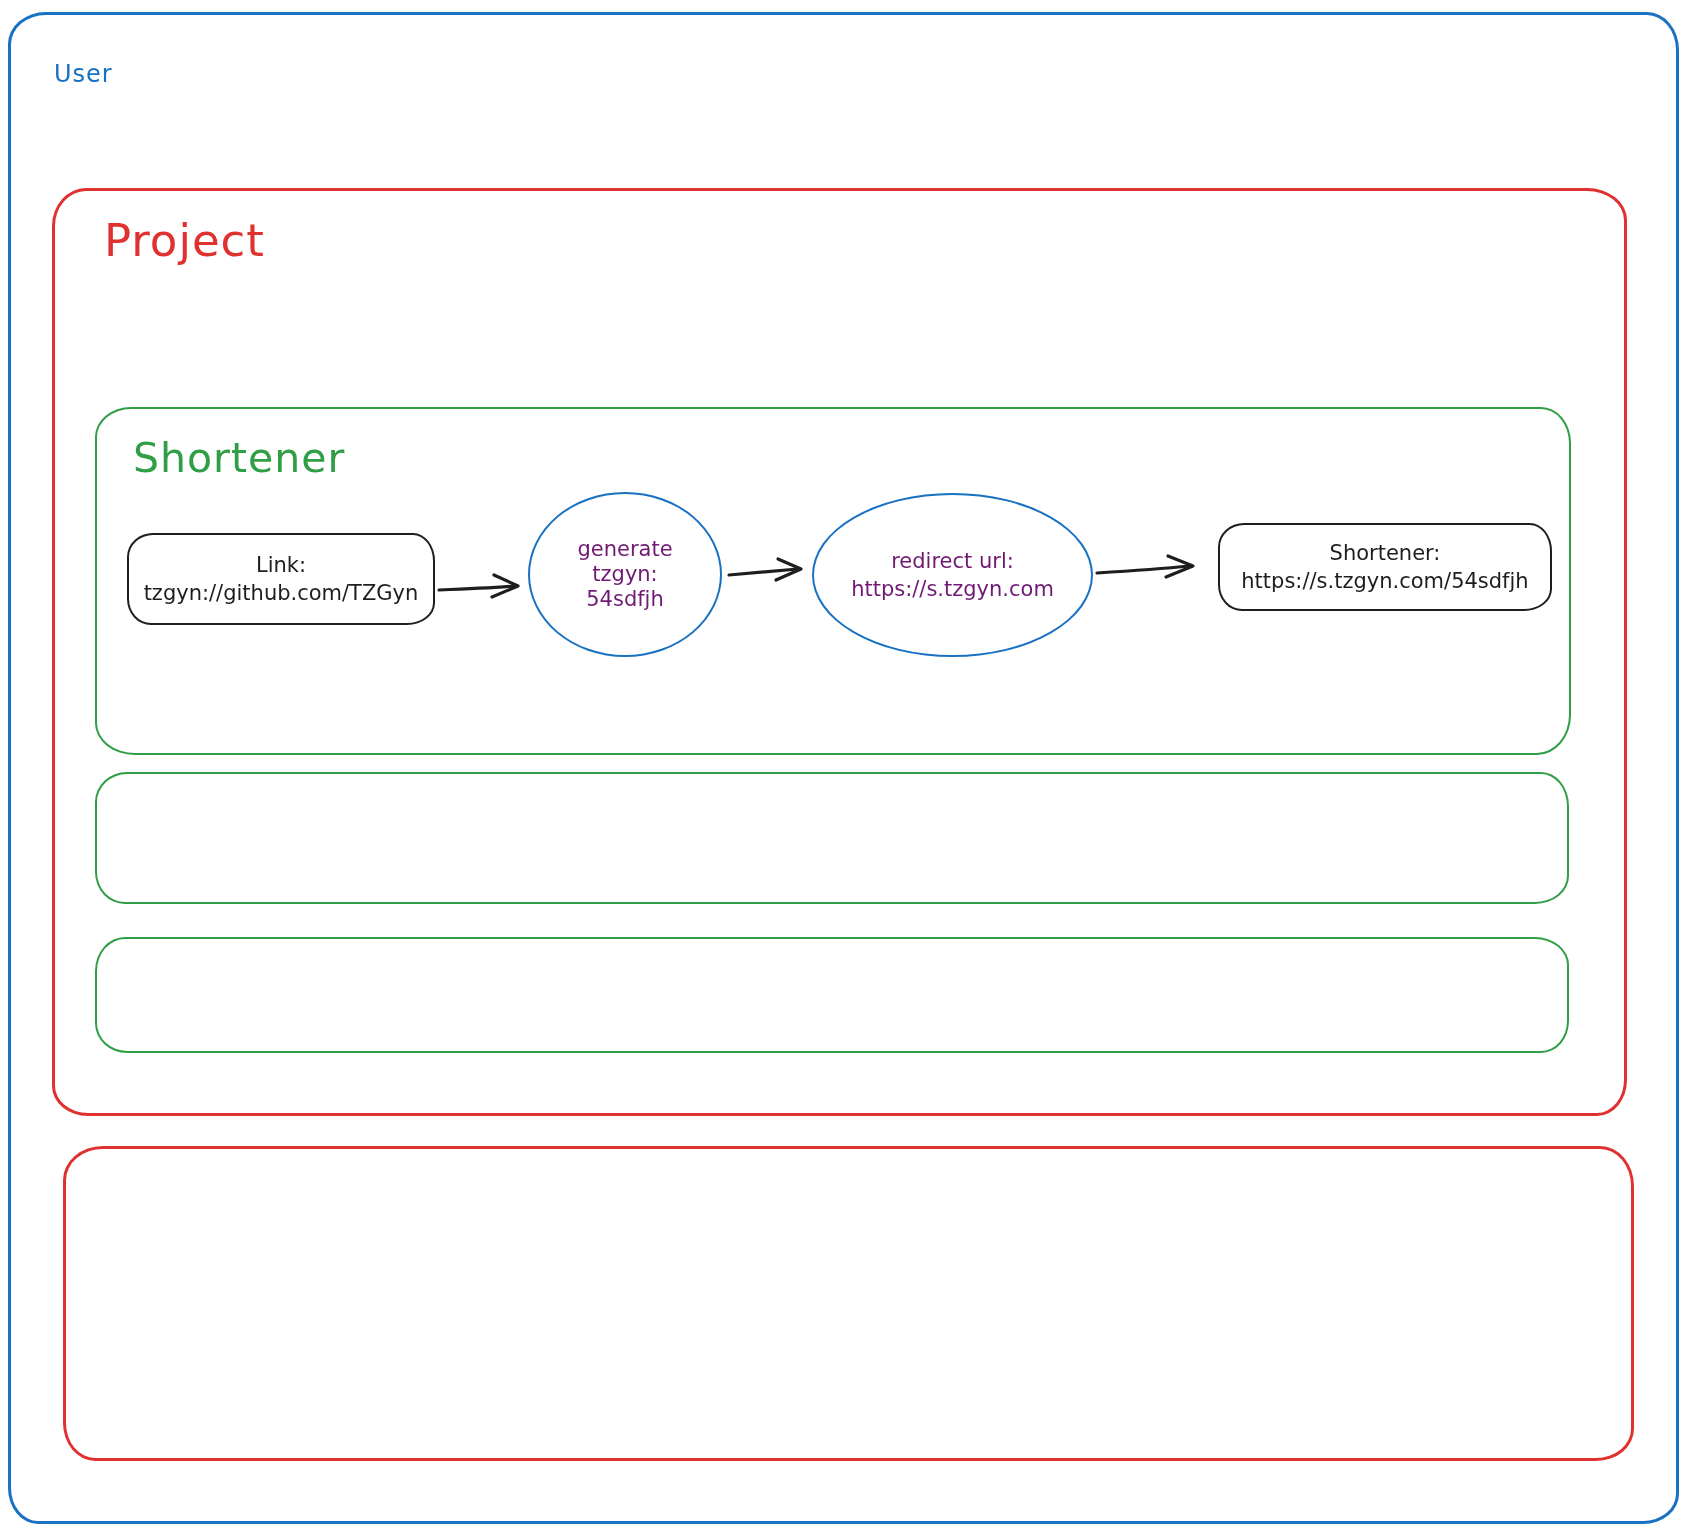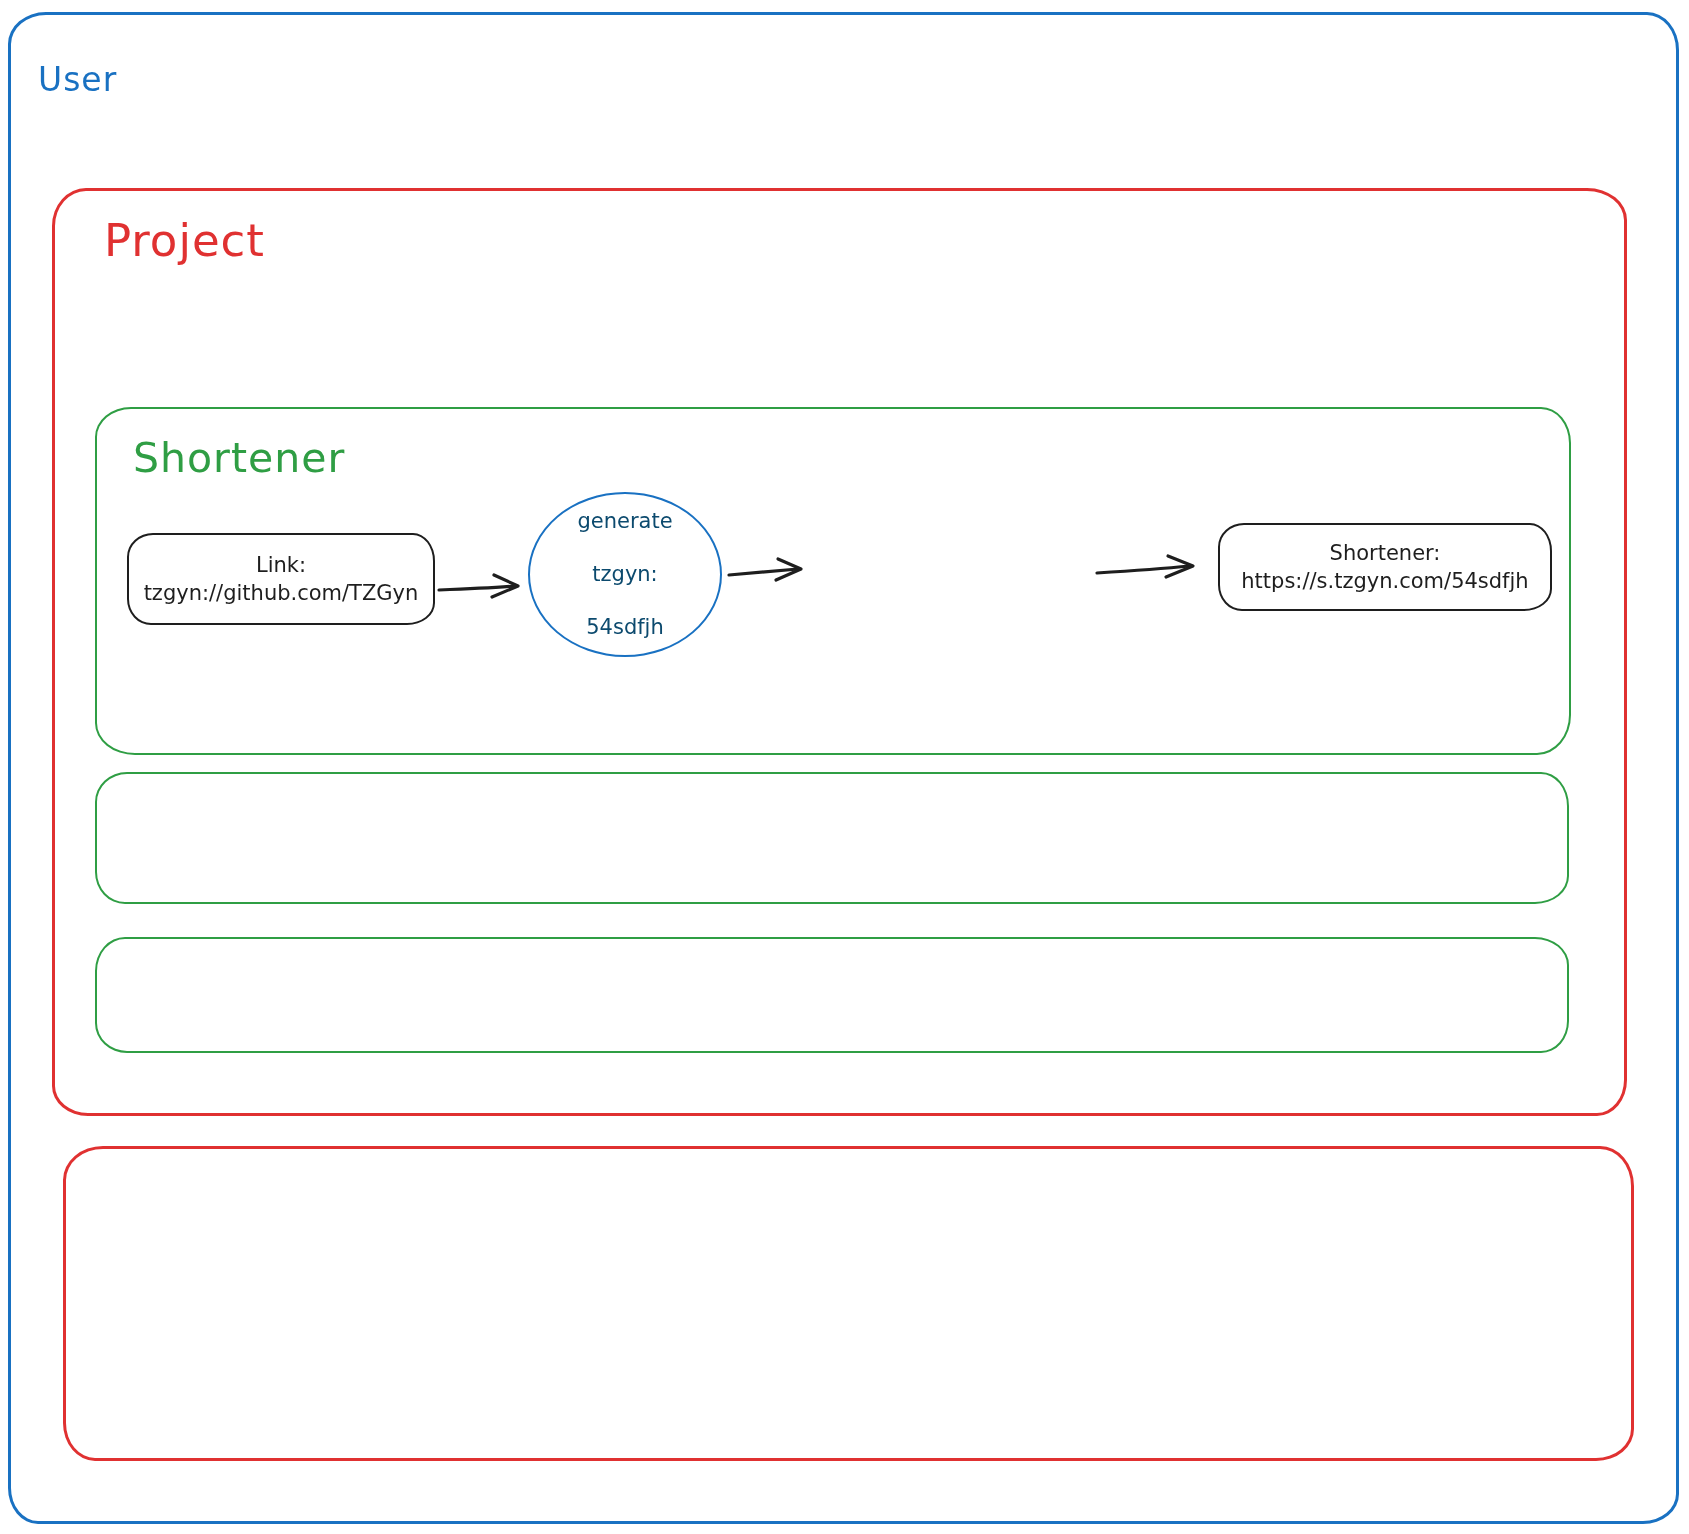--- a/index.html
+++ b/index.html
@@ -21,22 +21,22 @@
   }
   
   .user-box {
     left: 8px; top: 12px;
     width: 1671px; height: 1512px;
     border: 3.5px solid #1971c2;
     border-radius: 38px 32px 36px 30px / 32px 38px 30px 36px;
   }
   .user-label {
     position: absolute;
-    left: 38px; top: 60px;
-    font-size: 33px;
+    left: 54px; top: 60px;
+    font-size: 24px;
     letter-spacing: 1px;
     color: #1971c2;
   }
   
   .project-box {
     left: 52px; top: 188px;
     width: 1575px; height: 928px;
     border: 3px solid #e03131;
     border-radius: 34px 40px 30px 36px / 38px 32px 36px 30px;
   }
@@ -74,22 +74,21 @@
     background: #ffffff;
   }
   .node-rect {
     border: 2.8px solid #1e1e1e;
     border-radius: 26px 22px 28px 24px / 24px 28px 22px 26px;
     color: #1e1e1e;
   }
   .node-ellipse {
     border: 2.8px solid #1971c2;
     border-radius: 50%;
-    color: #0c4a6e;
-    gap: 28px;
+    color: #701a75;
   }
   .link-node   { left: 127px;  top: 533px; width: 308px; height: 92px; }
   .gen-node    { left: 528px;  top: 492px; width: 194px; height: 165px; line-height: 25px; }
   .redir-node  { left: 812px;  top: 493px; width: 281px; height: 164px; }
   .result-node { left: 1203px; top: 523px; width: 334px; height: 88px; margin-left: 15px; }
   .arrow {
     position: absolute;
   }
   .arrow svg { display: block; }
   .arrow-1 { left: 436px;  top: 570px; }
@@ -147,20 +146,24 @@
     <span>54sdfjh</span>
   </div>
 
   <div class="arrow arrow-2">
     <svg width="80" height="28" viewBox="0 0 80 28">
       <path d="M3 19 C 28 17, 50 15, 72 13" fill="none" stroke="#1e1e1e" stroke-width="3.2" stroke-linecap="round"></path>
       <path d="M52 3 L75 13 L50 24" fill="none" stroke="#1e1e1e" stroke-width="3.2" stroke-linecap="round" stroke-linejoin="round"></path>
     </svg>
   </div>
 
+  <div class="node node-ellipse redir-node">
+    <span>redirect url:</span>
+    <span>https://s.tzgyn.com</span>
+  </div>
 
   <div class="arrow arrow-3">
     <svg width="106" height="30" viewBox="0 0 106 30">
       <path d="M3 22 C 35 20, 65 18, 96 15" fill="none" stroke="#1e1e1e" stroke-width="3.2" stroke-linecap="round"></path>
       <path d="M74 5 L99 15 L72 26" fill="none" stroke="#1e1e1e" stroke-width="3.2" stroke-linecap="round" stroke-linejoin="round"></path>
     </svg>
   </div>
 
   <div class="node node-rect result-node">
     <span>Shortener:</span>

